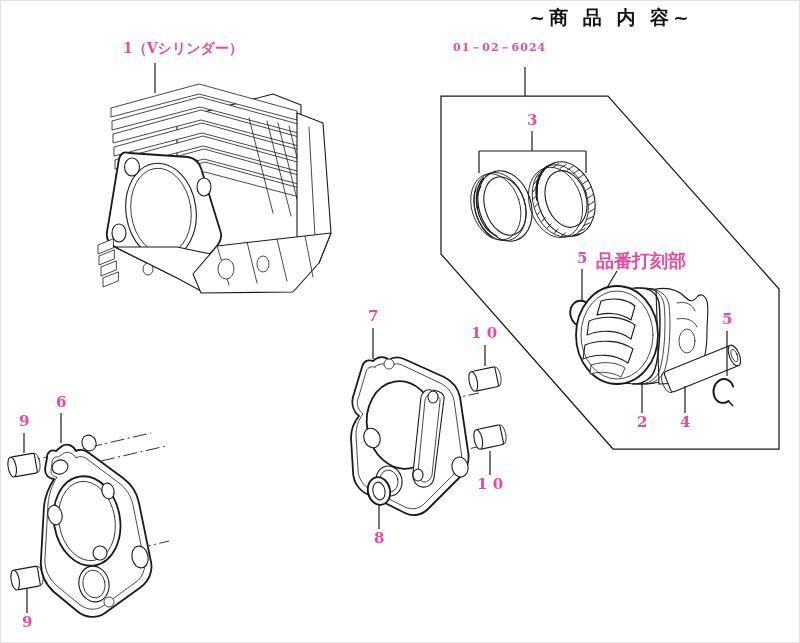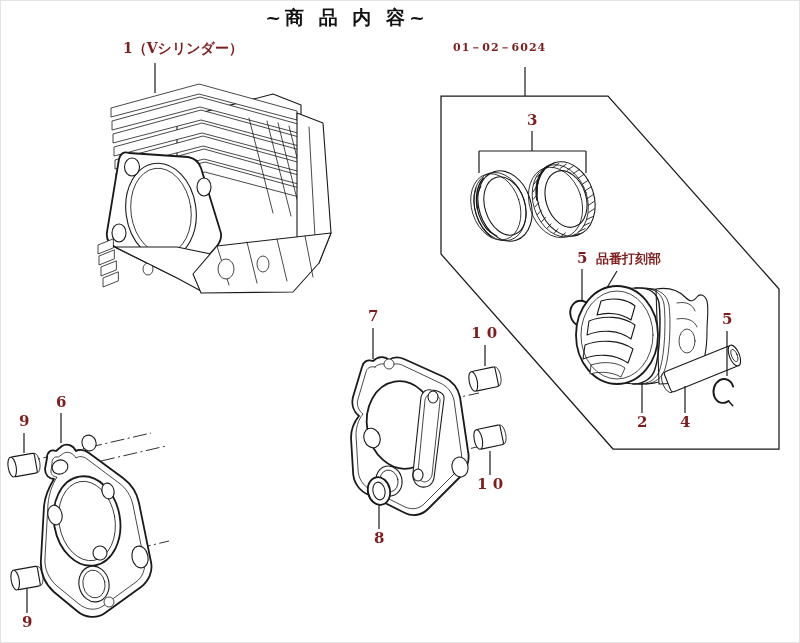--- a/index.html
+++ b/index.html
@@ -24,38 +24,38 @@
     left: 0;
     top: 0;
     width: 800px;
     height: 643px;
   }
   .ttl {
     position: absolute;
     top: 4px;
     left: 0;
     width: 692px;
-    text-align: center;
+    text-align: right;
     font-size: 19px;
     font-weight: 700;
     letter-spacing: 4px;
     color: #121212;
     font-family: "DejaVu Serif", "Liberation Serif", serif;
   }
   .lbl {
     position: absolute;
     font-size: 15px;
     font-weight: 700;
-    color: #7f1d1d;
+    color: #ec4899;
     white-space: nowrap;
     font-family: "DejaVu Serif", "Liberation Serif", serif;
     line-height: 1;
   }
   .lbl.jp {
-    font-size: 13px;
+    font-size: 18px;
     letter-spacing: 0px;
   }
   .lbl.pn {
     font-size: 11px;
     letter-spacing: 1px;
   }
   .lbl.cyl {
     font-size: 14px;
   }
 </style>

